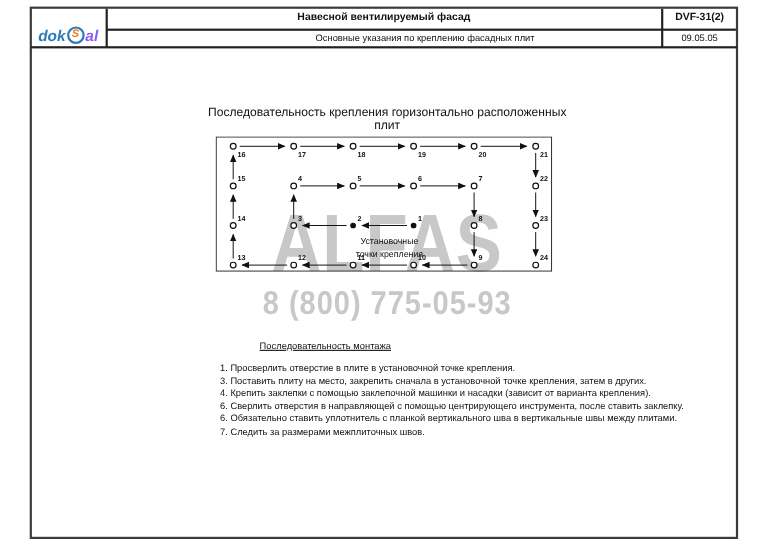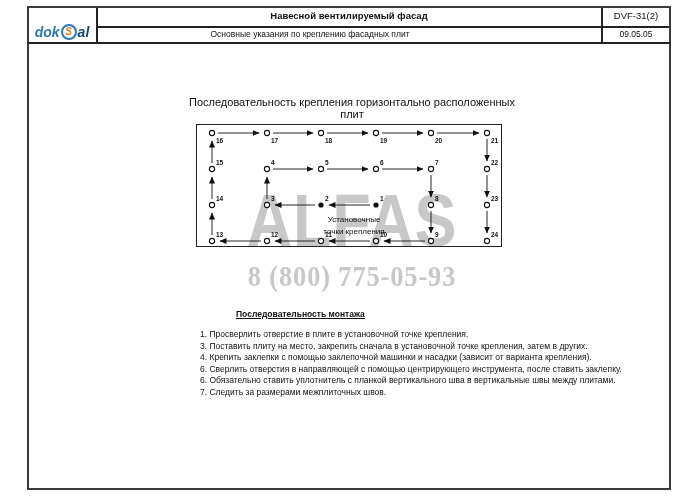--- a/index.html
+++ b/index.html
@@ -5,40 +5,40 @@
   html,body{margin:0;padding:0;background:#fff;}
   body{width:700px;height:498px;position:relative;overflow:hidden;
        font-family:"Liberation Sans",sans-serif;color:#111;}
   .abs{position:absolute;}
   
   .frame{left:27px;top:6px;width:644px;height:484px;border:2px solid #3b3b3b;box-sizing:border-box;background:#fff;}
   .hline{background:#222;height:1.5px;}
   .vline{background:#222;width:1.5px;}
   
   .hdr-title{left:97px;top:10px;width:504px;text-align:center;font-size:9.5px;font-weight:bold;}
-  .hdr-sub{left:110px;top:29px;width:400px;text-align:center;font-size:8.5px;}
-  .hdr-code{left:601px;top:10px;width:70px;text-align:center;font-size:9.5px;font-weight:normal;}
+  .hdr-sub{left:86px;top:29px;width:400px;text-align:right;font-size:8.5px;}
+  .hdr-code{left:601px;top:10px;width:70px;text-align:center;font-size:9.5px;font-weight:bold;}
   .hdr-date{left:601px;top:29px;width:70px;text-align:center;font-size:8.5px;}
   
   .logo{left:28px;top:7px;width:68px;height:50px;display:flex;align-items:center;justify-content:center;
         font-style:italic;font-weight:bold;font-size:14px;}
   .logo-dok{color:#2d7ab8;}
-  .logo-al{color:#0c4a6e;}
+  .logo-al{color:#8b5cf6;}
   .logo-ball{display:inline-flex;align-items:center;justify-content:center;width:12px;height:12px;
              border:2px solid #2d7ab8;border-radius:50%;color:#e97b20;font-size:10px;font-weight:bold;
              margin:0 1px;line-height:1;}
   
   .caption{left:187px;top:96px;width:330px;text-align:center;font-size:11px;z-index:2;}
   .diagram{left:196px;top:124px;z-index:2;}
   svg{font-family:"Liberation Sans",sans-serif;}
   .wm-brand{left:352px;top:183px;z-index:1;color:#c8c8c8;font-weight:bold;font-size:74px;line-height:75px;white-space:nowrap;text-align:right;}
   .wm-brand>span{display:inline-block;transform:translateX(-50%) scaleX(0.85);letter-spacing:1px;}
-  .wm-phone{left:352px;top:256px;z-index:1;color:#c8c8c8;font-weight:bold;font-size:30px;line-height:40px;white-space:nowrap;font-family:Liberation Serif, serif;}
+  .wm-phone{left:352px;top:256px;z-index:1;color:#c8c8c8;font-weight:bold;font-size:30px;line-height:40px;white-space:nowrap;}
   .wm-phone>span{display:inline-block;transform:translateX(-50%) scaleX(0.88);letter-spacing:1px;}
-  .inst-heading{left:200px;top:309px;font-size:8.5px;font-weight:bold;text-decoration:underline;z-index:2;padding-left:36px;}
+  .inst-heading{left:200px;top:309px;font-size:8.5px;font-weight:normal;text-decoration:underline;z-index:2;padding-left:36px;}
   .inst-list{left:200px;top:329px;width:460px;font-size:8.5px;line-height:11.6px;z-index:2;}
 </style>
 </head>
 <body>
 
 <div class="abs frame"></div>
 
 <div class="abs hline" style="left:97px;top:26px;width:572px;"></div>
 <div class="abs hline" style="left:28px;top:42px;width:642px;"></div>
 <div class="abs vline" style="left:96px;top:8px;height:35px;"></div>

